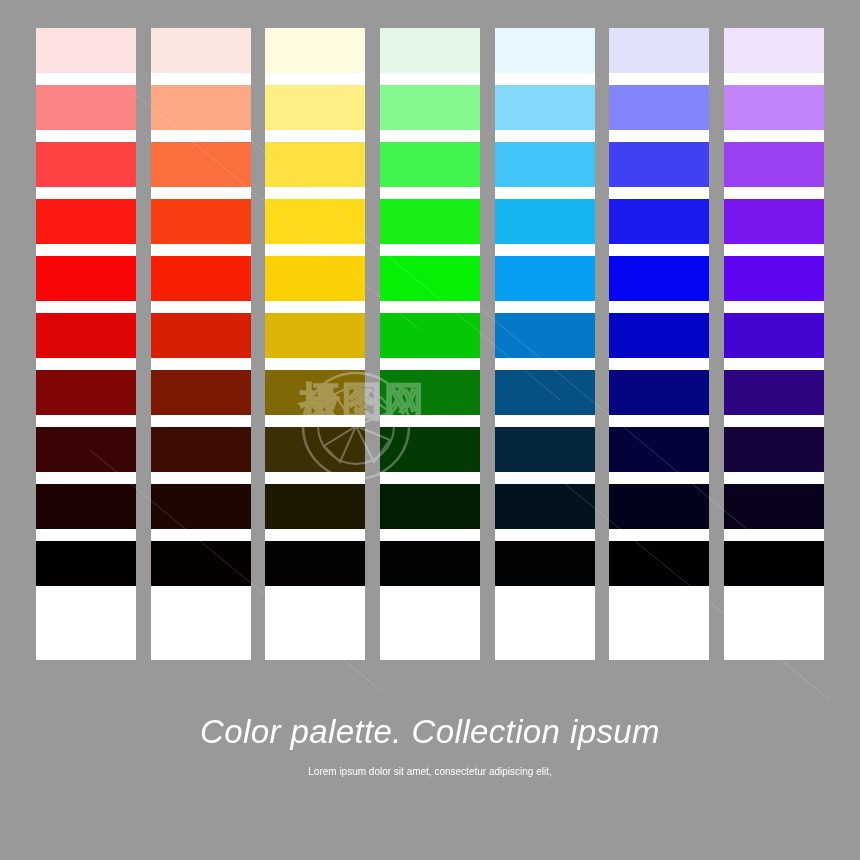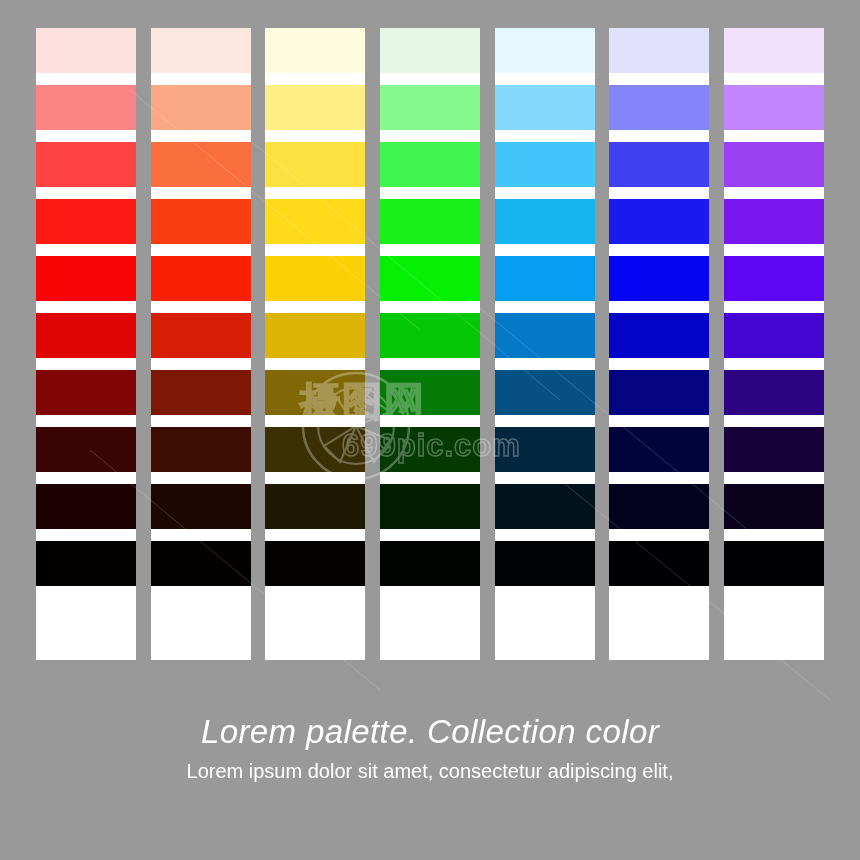--- a/index.html
+++ b/index.html
@@ -63,21 +63,21 @@
   }
   #caption-title {
     font-size: 33px;
     font-style: italic;
     font-weight: 400;
     letter-spacing: 0.4px;
     line-height: 40px;
     white-space: nowrap;
   }
   .caption-line {
-    font-size: 20px;
+    font-size: 10px;
     line-height: 21px;
     font-weight: 400;
     white-space: nowrap;
   }
   #caption-sub {
     margin-top: 9px;
   }
 
   
   #watermark {
@@ -308,33 +308,30 @@
       <circle cx="56" cy="56" r="38" fill="none" stroke="#ffffff" stroke-width="2"></circle>
       <path d="M56 18 L56 56 L90 42 Z" fill="none" stroke="#ffffff" stroke-width="2"></path>
       <path d="M56 56 L24 76 L40 92 Z" fill="none" stroke="#ffffff" stroke-width="2"></path>
       <path d="M56 56 L90 70 L74 92 Z" fill="none" stroke="#ffffff" stroke-width="2"></path>
       <path d="M56 56 L20 40 L34 24 Z" fill="none" stroke="#ffffff" stroke-width="2"></path>
     </svg>
     <div class="wm-center">
       <div class="wm-row">
         <span class="wm-cn">摄图网</span>
       </div>
-      <div class="wm-row">
-        <span class="wm-url">699pic.com</span>
-      </div>
     </div>
     <svg class="wm-diag" style="left:0;top:0;width:860px;height:860px" viewBox="0 0 860 860">
       <line x1="130" y1="90" x2="420" y2="330"></line>
       <line x1="250" y1="140" x2="560" y2="400"></line>
       <line x1="470" y1="300" x2="760" y2="540"></line>
       <line x1="90" y1="450" x2="380" y2="690"></line>
       <line x1="560" y1="480" x2="830" y2="700"></line>
     </svg>
   </div>
 
   <div id="caption">
-    <div id="caption-title">Lorem palette. Collection color</div>
+    <div id="caption-title">Color palette. Collection ipsum</div>
     <div id="caption-sub">
       <div class="caption-line">Lorem ipsum dolor sit amet, consectetur adipiscing elit,</div>
     </div>
   </div>
 
 </div>
 
 </body></html>

